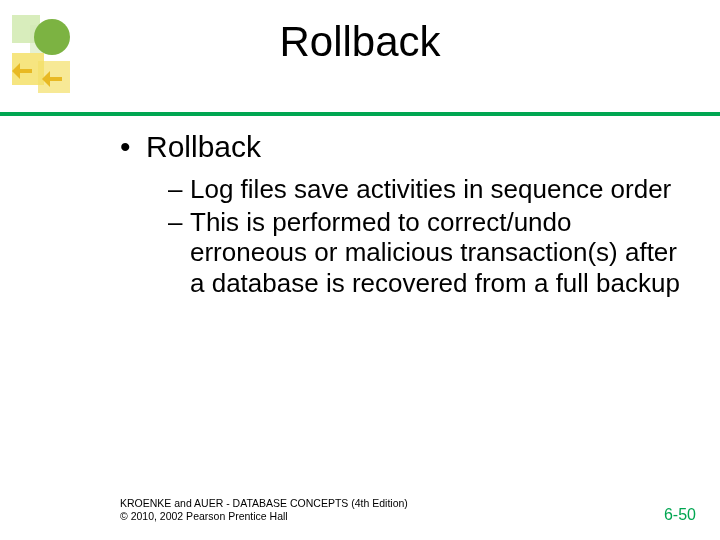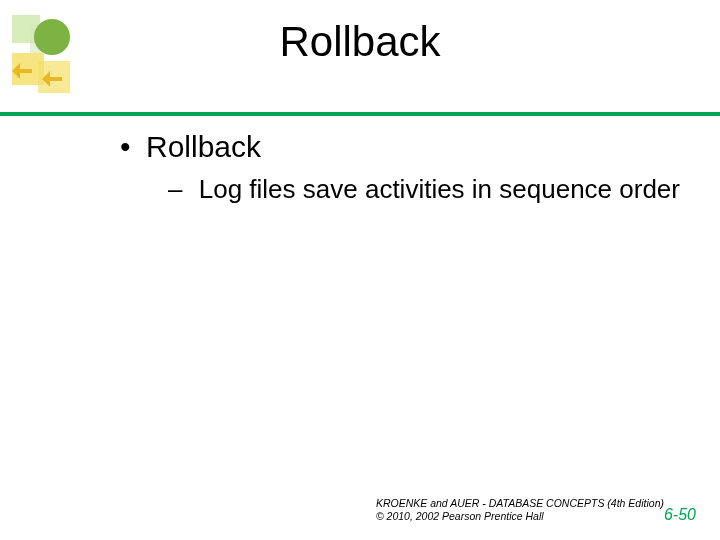--- a/index.html
+++ b/index.html
@@ -52,21 +52,20 @@
     padding-left: 26px;
   }
   .bullet-main::before {
     content: "•";
     position: absolute;
     left: 0;
     top: 0;
   }
   .sub-list {
     padding-left: 48px;
-    text-align: right;
   }
   .sub-item {
     font-size: 26px;
     color: #000;
     line-height: 1.18;
     position: relative;
     padding-left: 22px;
     margin-bottom: 2px;
   }
   .sub-item::before {
@@ -74,23 +73,22 @@
     position: absolute;
     left: 0;
     top: 0;
   }
   .footer {
     position: absolute;
     bottom: 16px;
     left: 120px;
     right: 24px;
     display: flex;
-    justify-content: flex-end;
+    justify-content: space-between;
     align-items: flex-end;
-    font-style: italic;
   }
   .footer-left {
     font-size: 10.5px;
     color: #000;
     line-height: 1.3;
   }
   .footer-right {
     font-size: 16px;
     color: #00a651;
   }
@@ -113,20 +111,21 @@
 <div class="header">
   <div class="title">Rollback</div>
 </div>
 
 <div class="divider"></div>
 
 <div class="content">
   <div class="bullet-main">Rollback</div>
   <div class="sub-list">
     <div class="sub-item">Log files save activities in sequence order</div>
+    <div class="sub-item">This is performed to correct/undo erroneous or malicious transaction(s) after a database is recovered from a full backup</div>
   </div>
 </div>
 
 <div class="footer">
   <div class="footer-left">
     <div>KROENKE and AUER - DATABASE CONCEPTS (4th Edition)</div>
     <div>© 2010, 2002 Pearson Prentice Hall</div>
   </div>
   <div class="footer-right">6-50</div>
 </div>

